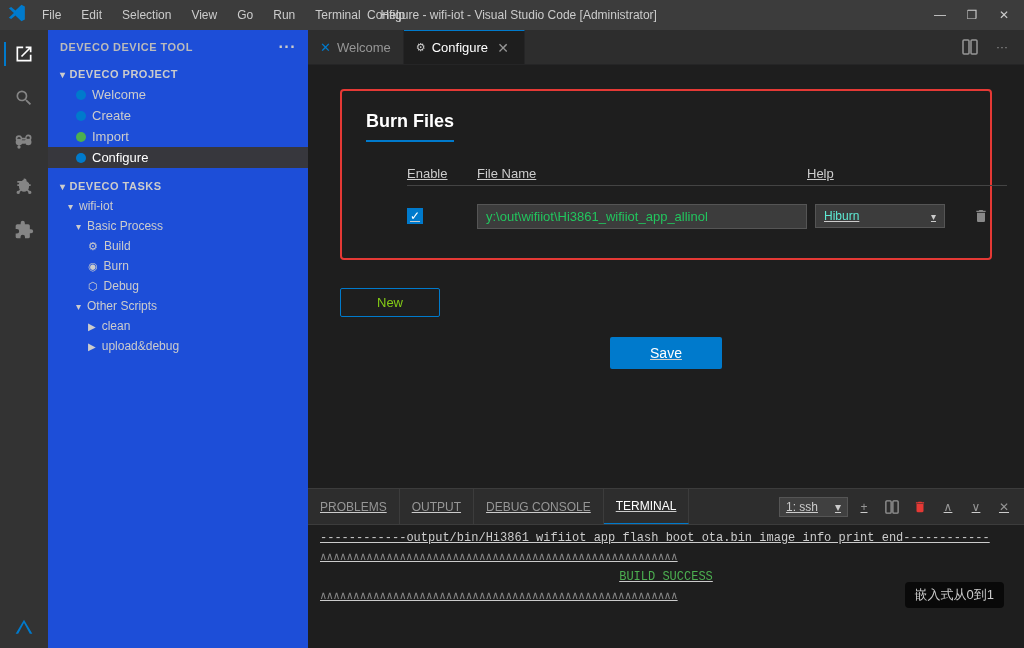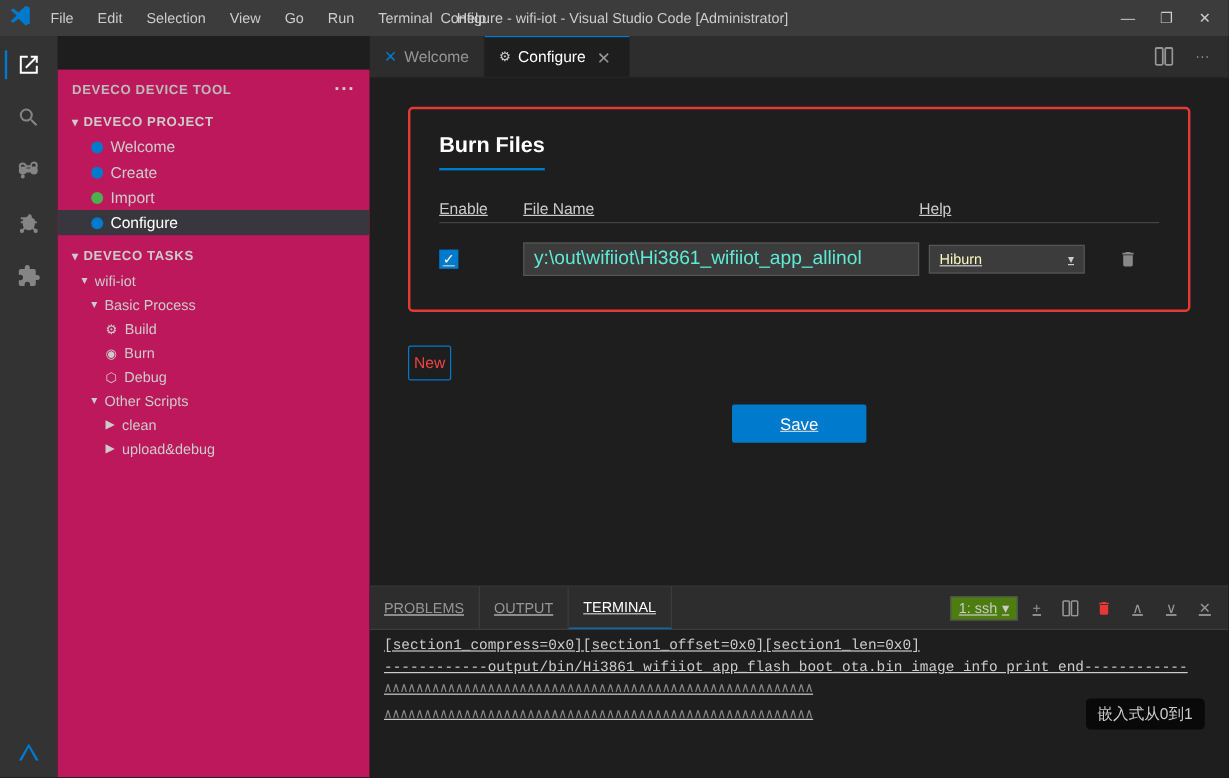--- a/index.html
+++ b/index.html
@@ -105,26 +105,25 @@
       top: 8px;
       bottom: 8px;
       width: 2px;
       background: #007acc;
     }
     .activity-spacer { flex: 1; }
 
     
     .sidebar {
       width: 260px;
-      background: #be185d;
+      background: #1d4ed8;
       display: flex;
       flex-direction: column;
       overflow: hidden;
       flex-shrink: 0;
-      margin-top: 28px;
     }
     .sidebar-header {
       padding: 8px 12px;
       display: flex;
       justify-content: space-between;
       align-items: center;
       color: #bbbbbb;
       font-size: 11px;
       font-weight: 700;
       letter-spacing: 0.5px;
@@ -269,20 +268,21 @@
       font-weight: 600;
       color: #ffffff;
       margin-bottom: 4px;
       padding-bottom: 8px;
       border-bottom: 2px solid #007acc;
       display: inline-block;
     }
     .burn-files-table {
       width: 100%;
       margin-top: 16px;
+      margin-left: 41px;
     }
     .table-header {
       display: flex;
       align-items: center;
       padding: 4px 0;
       color: #cccccc;
       font-size: 13px;
       border-bottom: 1px solid #444;
       margin-bottom: 8px;
     }
@@ -303,53 +303,53 @@
       display: flex;
       align-items: center;
       justify-content: center;
       cursor: pointer;
       flex-shrink: 0;
     }
     .checkbox-check { color: #ffffff; font-size: 12px; }
     .file-name-input {
       background: #3c3c3c;
       border: 1px solid #555;
-      color: #5eead4;
+      color: #22c55e;
       padding: 4px 8px;
-      font-size: 16px;
+      font-size: 13px;
       width: 100%;
       outline: none;
     }
     .mode-select-wrapper {
       position: relative;
       width: 130px;
       background: #3c3c3c;
       border: 1px solid #555;
       display: flex;
       align-items: center;
       padding: 4px 8px;
     }
-    .mode-select-text { flex: 1; color: #fef9c3; font-size: 12px; }
+    .mode-select-text { flex: 1; color: #5eead4; font-size: 12px; }
     .mode-chevron { color: #cccccc; font-size: 10px; }
     .delete-btn {
       width: 28px;
       height: 28px;
       display: flex;
       align-items: center;
       justify-content: center;
       cursor: pointer;
       color: #888;
     }
 
     
     .new-btn {
       background: transparent;
       border: 1px solid #007acc;
-      color: #ef4444;
-      padding: 6px 4px;
+      color: #84cc16;
+      padding: 6px 36px;
       cursor: pointer;
       font-size: 13px;
       border-radius: 2px;
       margin-top: 8px;
     }
 
     
     .save-section {
       display: flex;
       justify-content: center;
@@ -397,28 +397,28 @@
       border-bottom: 1px solid #007acc;
     }
     .terminal-tab-right {
       margin-left: auto;
       display: flex;
       align-items: center;
       gap: 4px;
       padding-right: 8px;
     }
     .terminal-dropdown {
-      background: #4d7c0f;
+      background: #404040;
       border: 1px solid #555;
       color: #cccccc;
       font-size: 12px;
       padding: 2px 6px;
       display: flex;
       align-items: center;
-      gap: 4px;
+      gap: 17px;
       cursor: pointer;
     }
     .terminal-icon-btn {
       width: 24px;
       height: 24px;
       display: flex;
       align-items: center;
       justify-content: center;
       cursor: pointer;
       color: #969696;
@@ -658,20 +658,21 @@
         <div class="save-section">
           <button class="save-btn">Save</button>
         </div>
 
       </div>
 
       <div class="terminal-panel">
         <div class="terminal-tabs">
           <div class="terminal-tab">PROBLEMS</div>
           <div class="terminal-tab">OUTPUT</div>
+          <div class="terminal-tab">DEBUG CONSOLE</div>
           <div class="terminal-tab active">TERMINAL</div>
           <div class="terminal-tab-right">
             <div class="terminal-dropdown">
               <span>1: ssh</span>
               <span>▾</span>
             </div>
             <div class="terminal-icon-btn">+</div>
             <div class="terminal-icon-btn">
               <svg width="14" height="14" viewBox="0 0 16 16" fill="currentColor">
                   <rect x="1" y="1" width="6" height="14" rx="1" fill="none" stroke="currentColor" stroke-width="1.5"></rect>
@@ -682,24 +683,26 @@
               <svg width="14" height="14" viewBox="0 0 24 24" fill="#e53935">
                   <path d="M6 19c0 1.1.9 2 2 2h8c1.1 0 2-.9 2-2V7H6v12zM19 4h-3.5l-1-1h-5l-1 1H5v2h14V4z"></path>
                 </svg>
             </div>
             <div class="terminal-icon-btn">∧</div>
             <div class="terminal-icon-btn">∨</div>
             <div class="terminal-icon-btn">✕</div>
           </div>
         </div>
         <div class="terminal-content">
-          <div class="terminal-line">[section1_compress=0x0][section1_offset=0x0][section1_len=0x0]</div>
           <div class="terminal-line">------------output/bin/Hi3861_wifiiot_app_flash_boot_ota.bin image info print end------------</div>
           <div class="terminal-line terminal-scroll-hint">
             <span>∧∧∧∧∧∧∧∧∧∧∧∧∧∧∧∧∧∧∧∧∧∧∧∧∧∧∧∧∧∧∧∧∧∧∧∧∧∧∧∧∧∧∧∧∧∧∧∧∧∧∧∧∧∧</span>
+          </div>
+          <div class="terminal-line build-success">
+            <span>BUILD SUCCESS</span>
           </div>
           <div class="terminal-line terminal-scroll-hint">
             <span>∧∧∧∧∧∧∧∧∧∧∧∧∧∧∧∧∧∧∧∧∧∧∧∧∧∧∧∧∧∧∧∧∧∧∧∧∧∧∧∧∧∧∧∧∧∧∧∧∧∧∧∧∧∧</span>
           </div>
         </div>
 
         <div class="watermark">嵌入式从0到1</div>
       </div>
 
     </div>

